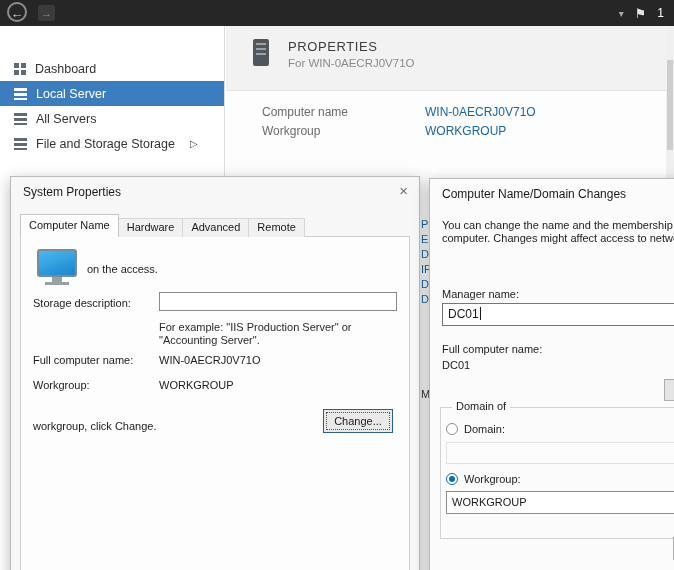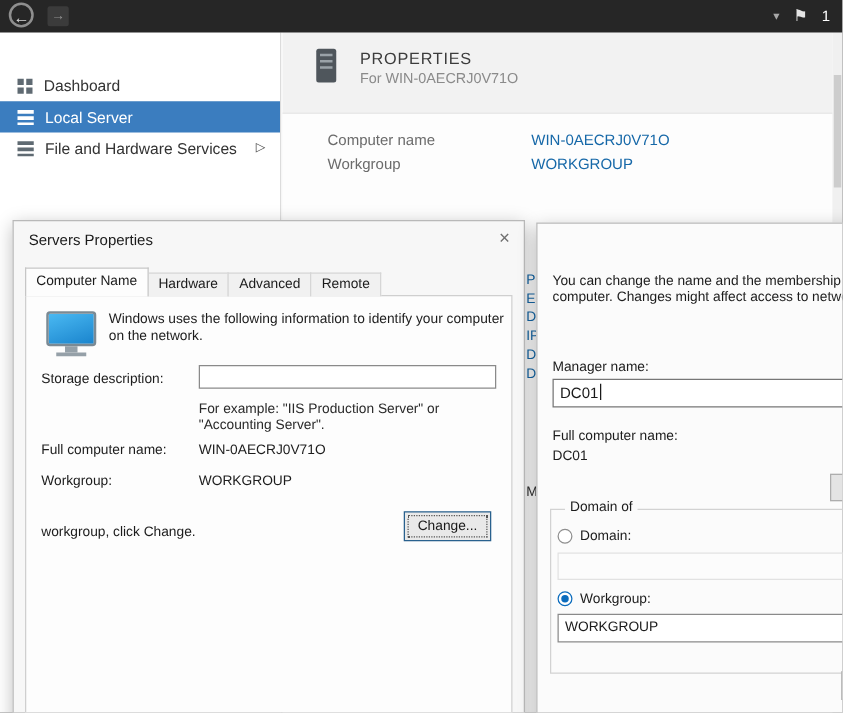--- a/index.html
+++ b/index.html
@@ -114,21 +114,25 @@
     <div class="side-item">
       <span class="ico ico-grid"></span>
       <span>Dashboard</span>
     </div>
     <div class="side-item selected">
       <span class="ico ico-server"></span>
       <span>Local Server</span>
     </div>
     <div class="side-item">
       <span class="ico ico-server"></span>
-      <span>File and Hardware Services</span>
+      <span>All Servers</span>
+    </div>
+    <div class="side-item">
+      <span class="ico ico-server"></span>
+      <span>File and Storage Storage</span>
       <span class="side-chevron">▷</span>
     </div>
   </div>
 
   <div class="main">
     <div class="props-header">
       <span class="server-glyph"></span>
       <div class="props-title">PROPERTIES</div>
       <div class="props-sub">For WIN-0AECRJ0V71O</div>
     </div>
@@ -152,54 +156,54 @@
     <span class="frag" style="top:74px">D</span>
     <span class="frag" style="top:89px">D</span>
     <span class="frag dark" style="top:184px">M</span>
   </div>
 
   <div class="scrollbar">
     <div class="scroll-thumb"></div>
   </div>
 
   <div class="dialog dlg-sys">
-    <div class="dlg-title">Servers Properties</div>
+    <div class="dlg-title">System Properties</div>
     <span class="dlg-close">×</span>
 
     <div class="tabs">
       <span class="tab active">Computer Name</span>
       <span class="tab">Hardware</span>
       <span class="tab">Advanced</span>
       <span class="tab">Remote</span>
     </div>
 
     <div class="tab-page">
       <span class="mon"></span>
-      <span class="sp-line" style="left:66px;top:12px">Windows uses the following information to identify your computer</span>
-      <span class="sp-line" style="left:66px;top:26px">on the network.</span>
+      <span class="sp-line" style="left:66px;top:26px">on the access.</span>
 
       <span class="sp-line" style="left:12px;top:60px">Storage description:</span>
       <div class="input" style="left:138px;top:55px;width:238px;height:19px;line-height:17px;padding-left:4px;font-size:11px;"></div>
 
       <span class="sp-line" style="left:138px;top:84px;color:#2a2a2a">For example: "IIS Production Server" or</span>
       <span class="sp-line" style="left:138px;top:97px;color:#2a2a2a">"Accounting Server".</span>
 
       <span class="sp-line" style="left:12px;top:117px">Full computer name:</span>
       <span class="sp-line" style="left:138px;top:117px">WIN-0AECRJ0V71O</span>
 
       <span class="sp-line" style="left:12px;top:142px">Workgroup:</span>
       <span class="sp-line" style="left:138px;top:142px">WORKGROUP</span>
 
       <span class="sp-line" style="left:12px;top:183px">workgroup, click Change.</span>
 
       <button class="btn" style="left:302px;top:172px;width:70px;height:24px;">Change...</button>
     </div>
   </div>
 
   <div class="dialog dlg-name">
+    <div class="dlg-title">Computer Name/Domain Changes</div>
 
     <span class="lbl" style="left:12px;top:40px">You can change the name and the membership o</span>
     <span class="lbl" style="left:12px;top:53px">computer. Changes might affect access to netwo</span>
 
     <span class="lbl" style="left:12px;top:109px">Manager name:</span>
     <div class="input nm-input">
       <span>DC01</span><span class="txt-caret"></span>
     </div>
 
     <span class="lbl" style="left:12px;top:164px">Full computer name:</span>

